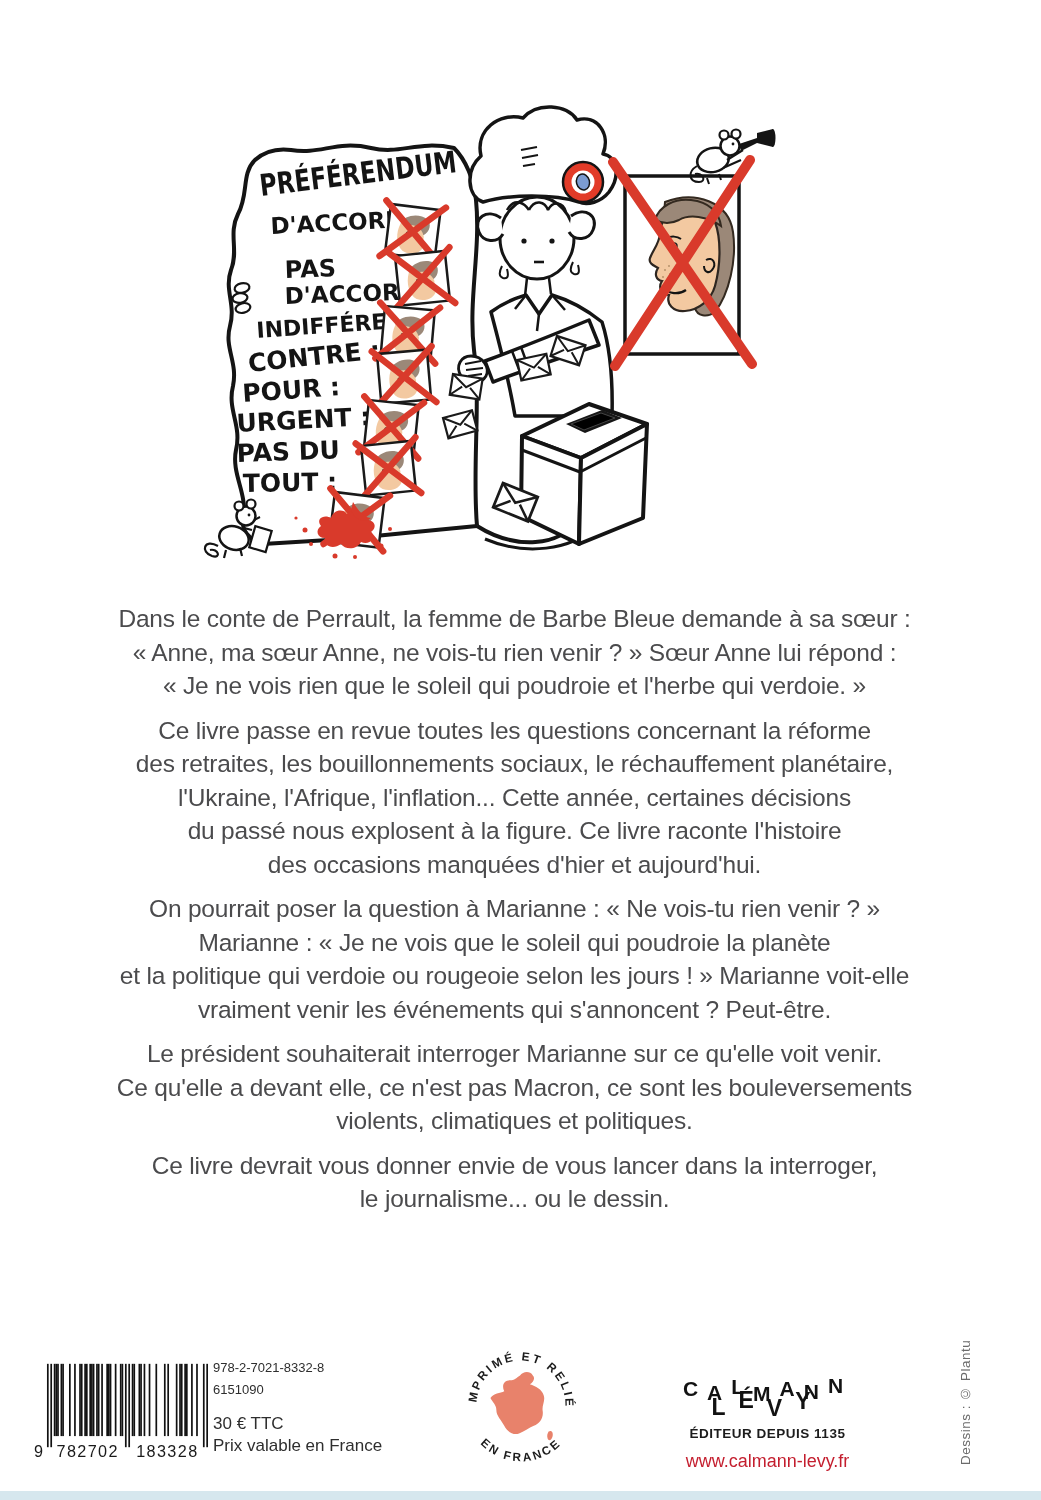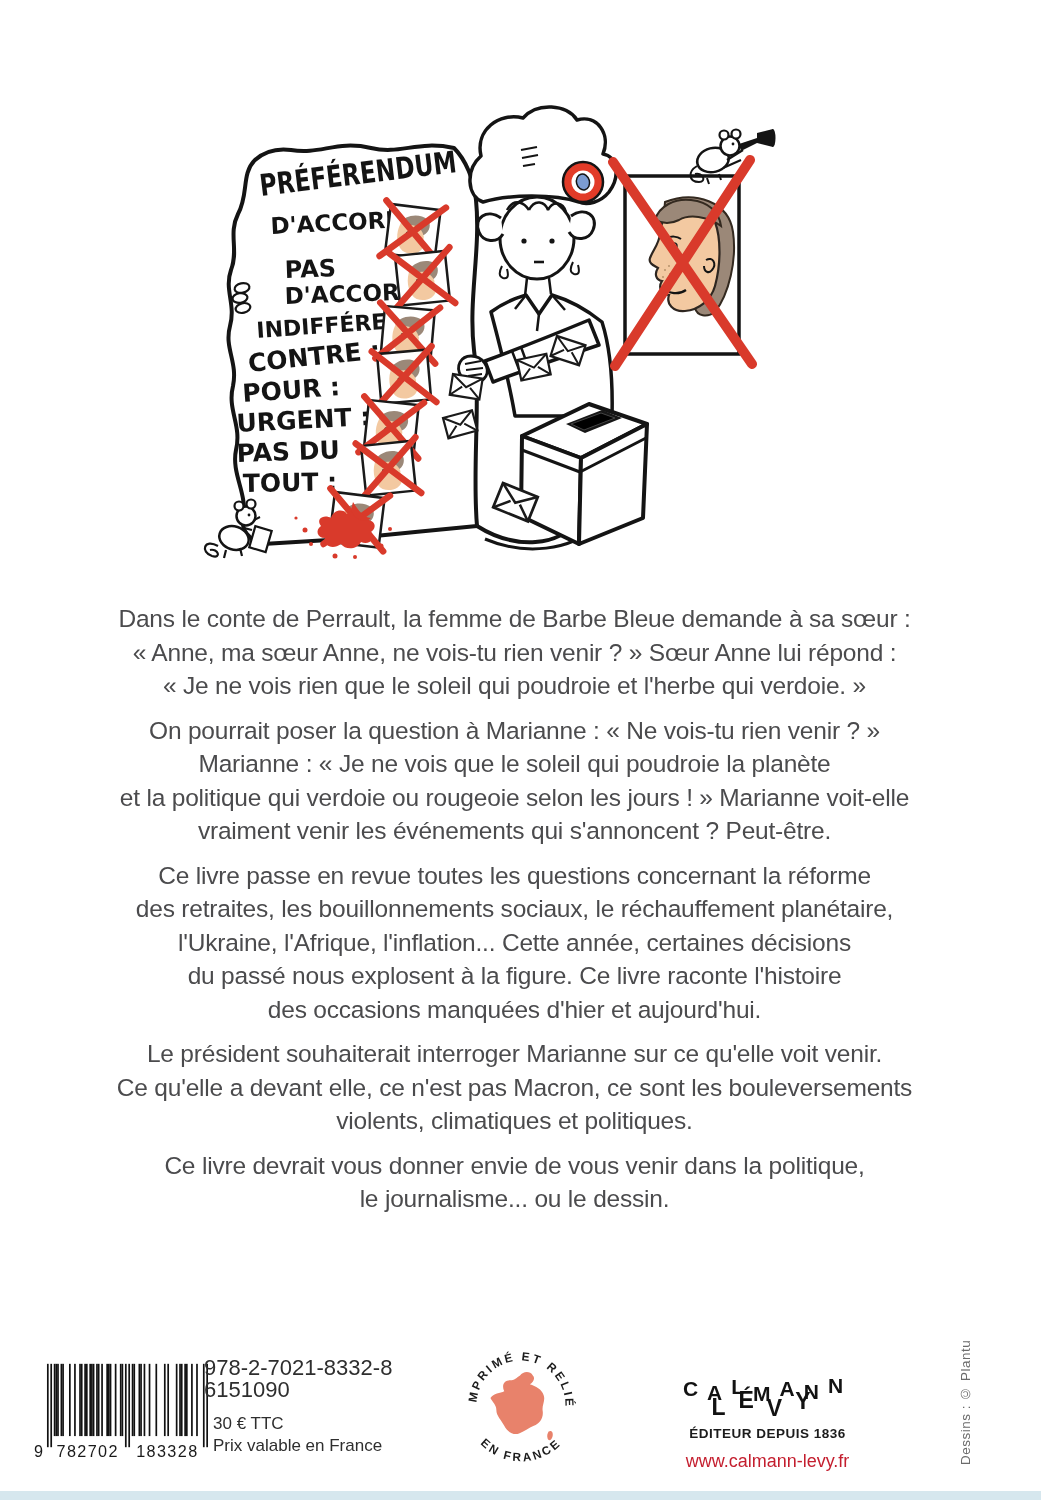--- a/index.html
+++ b/index.html
@@ -19,21 +19,21 @@
   .red-f{fill:var(--red);}
   .red-s{stroke:var(--red);fill:none;}
   .scrawl{font-family:"DejaVu Sans",sans-serif;font-weight:bold;fill:var(--ink);}
   
   .body-copy{position:absolute;top:602px;left:0;right:0;text-align:center;
              color:var(--body_gray);font-size:24.5px;line-height:33.5px;letter-spacing:-0.2px;}
   .para{white-space:pre-line;margin:0 12px 11px 0;}
   
   .barcode{position:absolute;left:34px;top:1360px;width:176px;height:104px;}
   .bc-num{font-family:"Liberation Sans",sans-serif;font-size:17.5px;fill:#1a1a1a;letter-spacing:1.5px;}
-  .isbn-block{position:absolute;left:204px;top:1357px;font-size:22px;line-height:22px;color:#2e2e2e;}
+  .isbn-block{position:absolute;left:213px;top:1357px;font-size:13px;line-height:22px;color:#2e2e2e;}
   .price-block{position:absolute;left:213px;top:1413px;font-size:17px;line-height:22px;color:#2e2e2e;}
   .stamp{position:absolute;left:452px;top:1336px;width:138px;height:138px;}
   .stamp-t{font-family:"Liberation Sans",sans-serif;font-weight:bold;font-size:12px;
            letter-spacing:2.5px;fill:#1b1b1b;}
   .publisher{position:absolute;left:655px;top:1352px;width:225px;text-align:center;color:#121212;margin-top:24px;}
   .logo-l1{font-weight:bold;font-size:21px;letter-spacing:9px;white-space:nowrap;}
   .logo-l2{font-weight:bold;font-size:23px;letter-spacing:13px;margin-top:-10px;white-space:nowrap;}
   .logo-l1 span,.logo-l2 span{display:inline-block;}
   .tagline{font-weight:bold;font-size:13.5px;letter-spacing:0.5px;margin-top:9px;color:#1c1c1c;}
   .website{font-weight:normal;font-size:18px;margin-top:10px;color:var(--url_red);}
@@ -215,33 +215,33 @@
       <circle cx="39" cy="25" r="1.4" fill="#141414"></circle>
       <path class="ink-s" stroke-width="2" d="M44,30 l6,-3"></path>
       <path class="ink-s" stroke-width="2.2" d="M16,60 l-2,8 M30,58 l2,8 M34,38 l8,2"></path>
     </g>
   </svg>
 
   <div class="body-copy">
     <p class="para">Dans le conte de Perrault, la femme de Barbe Bleue demande à sa sœur :
 « Anne, ma sœur Anne, ne vois-tu rien venir ? » Sœur Anne lui répond :
 « Je ne vois rien que le soleil qui poudroie et l'herbe qui verdoie. »</p>
-    <p class="para">On pourrait poser la question à Marianne : « Ne vois-tu rien venir ? »
-Marianne : « Je ne vois que le soleil qui poudroie la planète
-et la politique qui verdoie ou rougeoie selon les jours ! » Marianne voit-elle
-vraiment venir les événements qui s'annoncent ? Peut-être.</p>
     <p class="para">Ce livre passe en revue toutes les questions concernant la réforme
 des retraites, les bouillonnements sociaux, le réchauffement planétaire,
 l'Ukraine, l'Afrique, l'inflation... Cette année, certaines décisions
 du passé nous explosent à la figure. Ce livre raconte l'histoire
 des occasions manquées d'hier et aujourd'hui.</p>
+    <p class="para">On pourrait poser la question à Marianne : « Ne vois-tu rien venir ? »
+Marianne : « Je ne vois que le soleil qui poudroie la planète
+et la politique qui verdoie ou rougeoie selon les jours ! » Marianne voit-elle
+vraiment venir les événements qui s'annoncent ? Peut-être.</p>
     <p class="para">Le président souhaiterait interroger Marianne sur ce qu'elle voit venir.
 Ce qu'elle a devant elle, ce n'est pas Macron, ce sont les bouleversements
 violents, climatiques et politiques.</p>
-    <p class="para">Ce livre devrait vous donner envie de vous venir dans la politique,
+    <p class="para">Ce livre devrait vous donner envie de vous lancer dans la interroger,
 le journalisme... ou le dessin.</p>
   </div>
 
   <svg class="barcode" viewBox="0 0 190 104">
     <g id="bars" fill="#111111">
         <rect x="14.00" y="0" width="1.83" height="90"></rect>
         <rect x="17.66" y="0" width="1.83" height="90"></rect>
         <rect x="21.32" y="0" width="1.83" height="78"></rect>
         <rect x="23.15" y="0" width="1.83" height="78"></rect>
         <rect x="24.98" y="0" width="1.83" height="78"></rect>
@@ -313,20 +313,20 @@
     </text>
     <path fill="var(--map_salmon)" d="M69,40 C72,36 79,35 82,40 C85,43 82,47 79,49 C85,51 91,54 93,60 C95,66 91,70 92,76
              C93,83 89,89 83,91 C78,93 73,97 68,99 C62,101 56,97 53,91 C50,85 45,81 45,75
              C45,70 41,67 39,63 C42,58 49,58 53,56 C50,50 53,45 59,45 C63,45 66,42 69,40 Z"></path>
     <path fill="var(--map_salmon)" d="M98,97 C101,95 103,98 102,102 C101,106 98,107 97,104 C96,101 97,99 98,97 Z"></path>
   </svg>
 
   <div class="publisher">
     <div class="logo-l1"><span style="transform: translateY(1px);">C</span><span style="transform: translateY(5px);">A</span><span style="transform: translateY(-1px);">L</span><span style="transform: translateY(6px);">M</span><span style="transform: translateY(1px);">A</span><span style="transform: translateY(4px);">N</span><span style="transform: translateY(-2px);">N</span></div>
     <div class="logo-l2"><span style="transform: translateY(4px);">L</span><span style="transform: translateY(-3px);">É</span><span style="transform: translateY(5px);">V</span><span style="transform: translateY(-2px);">Y</span></div>
-    <div class="tagline">ÉDITEUR DEPUIS 1836</div>
+    <div class="tagline">ÉDITEUR DEPUIS 1135</div>
     <div class="website">www.calmann-levy.fr</div>
   </div>
 
   <div class="credit">Dessins : © Plantu</div>
 
   <div class="strip"></div>
 </div>
 
 </body></html>

